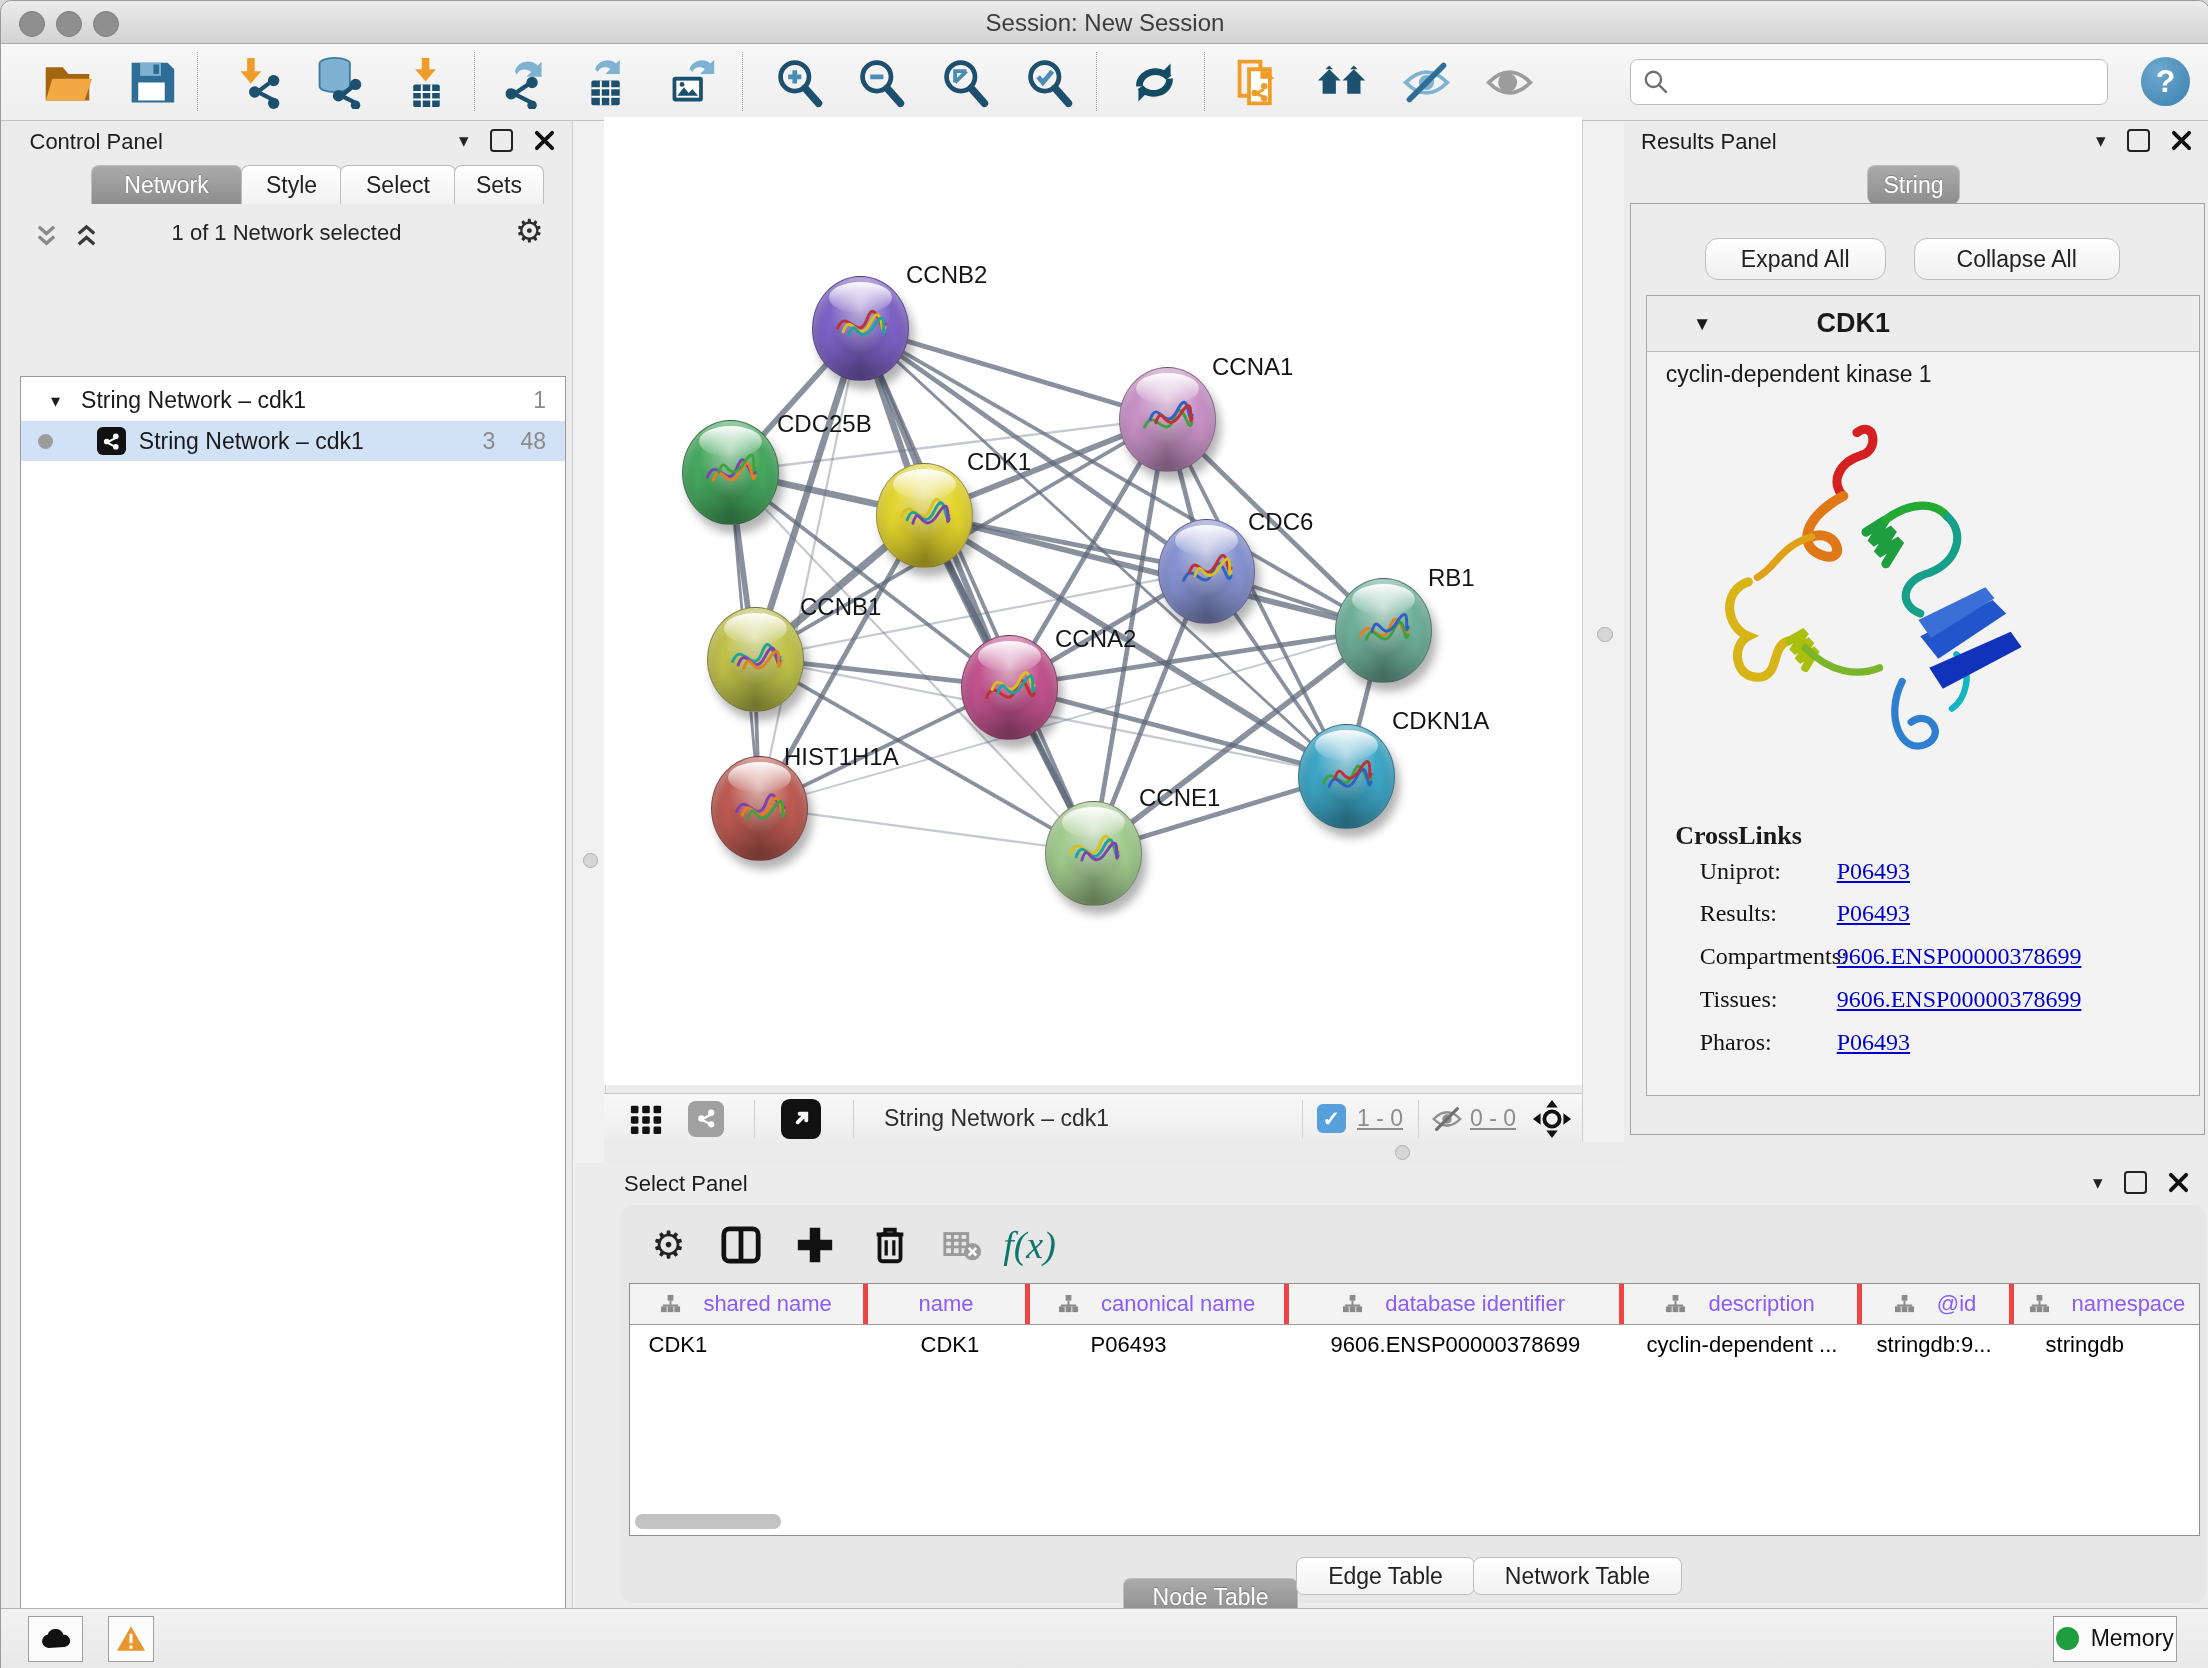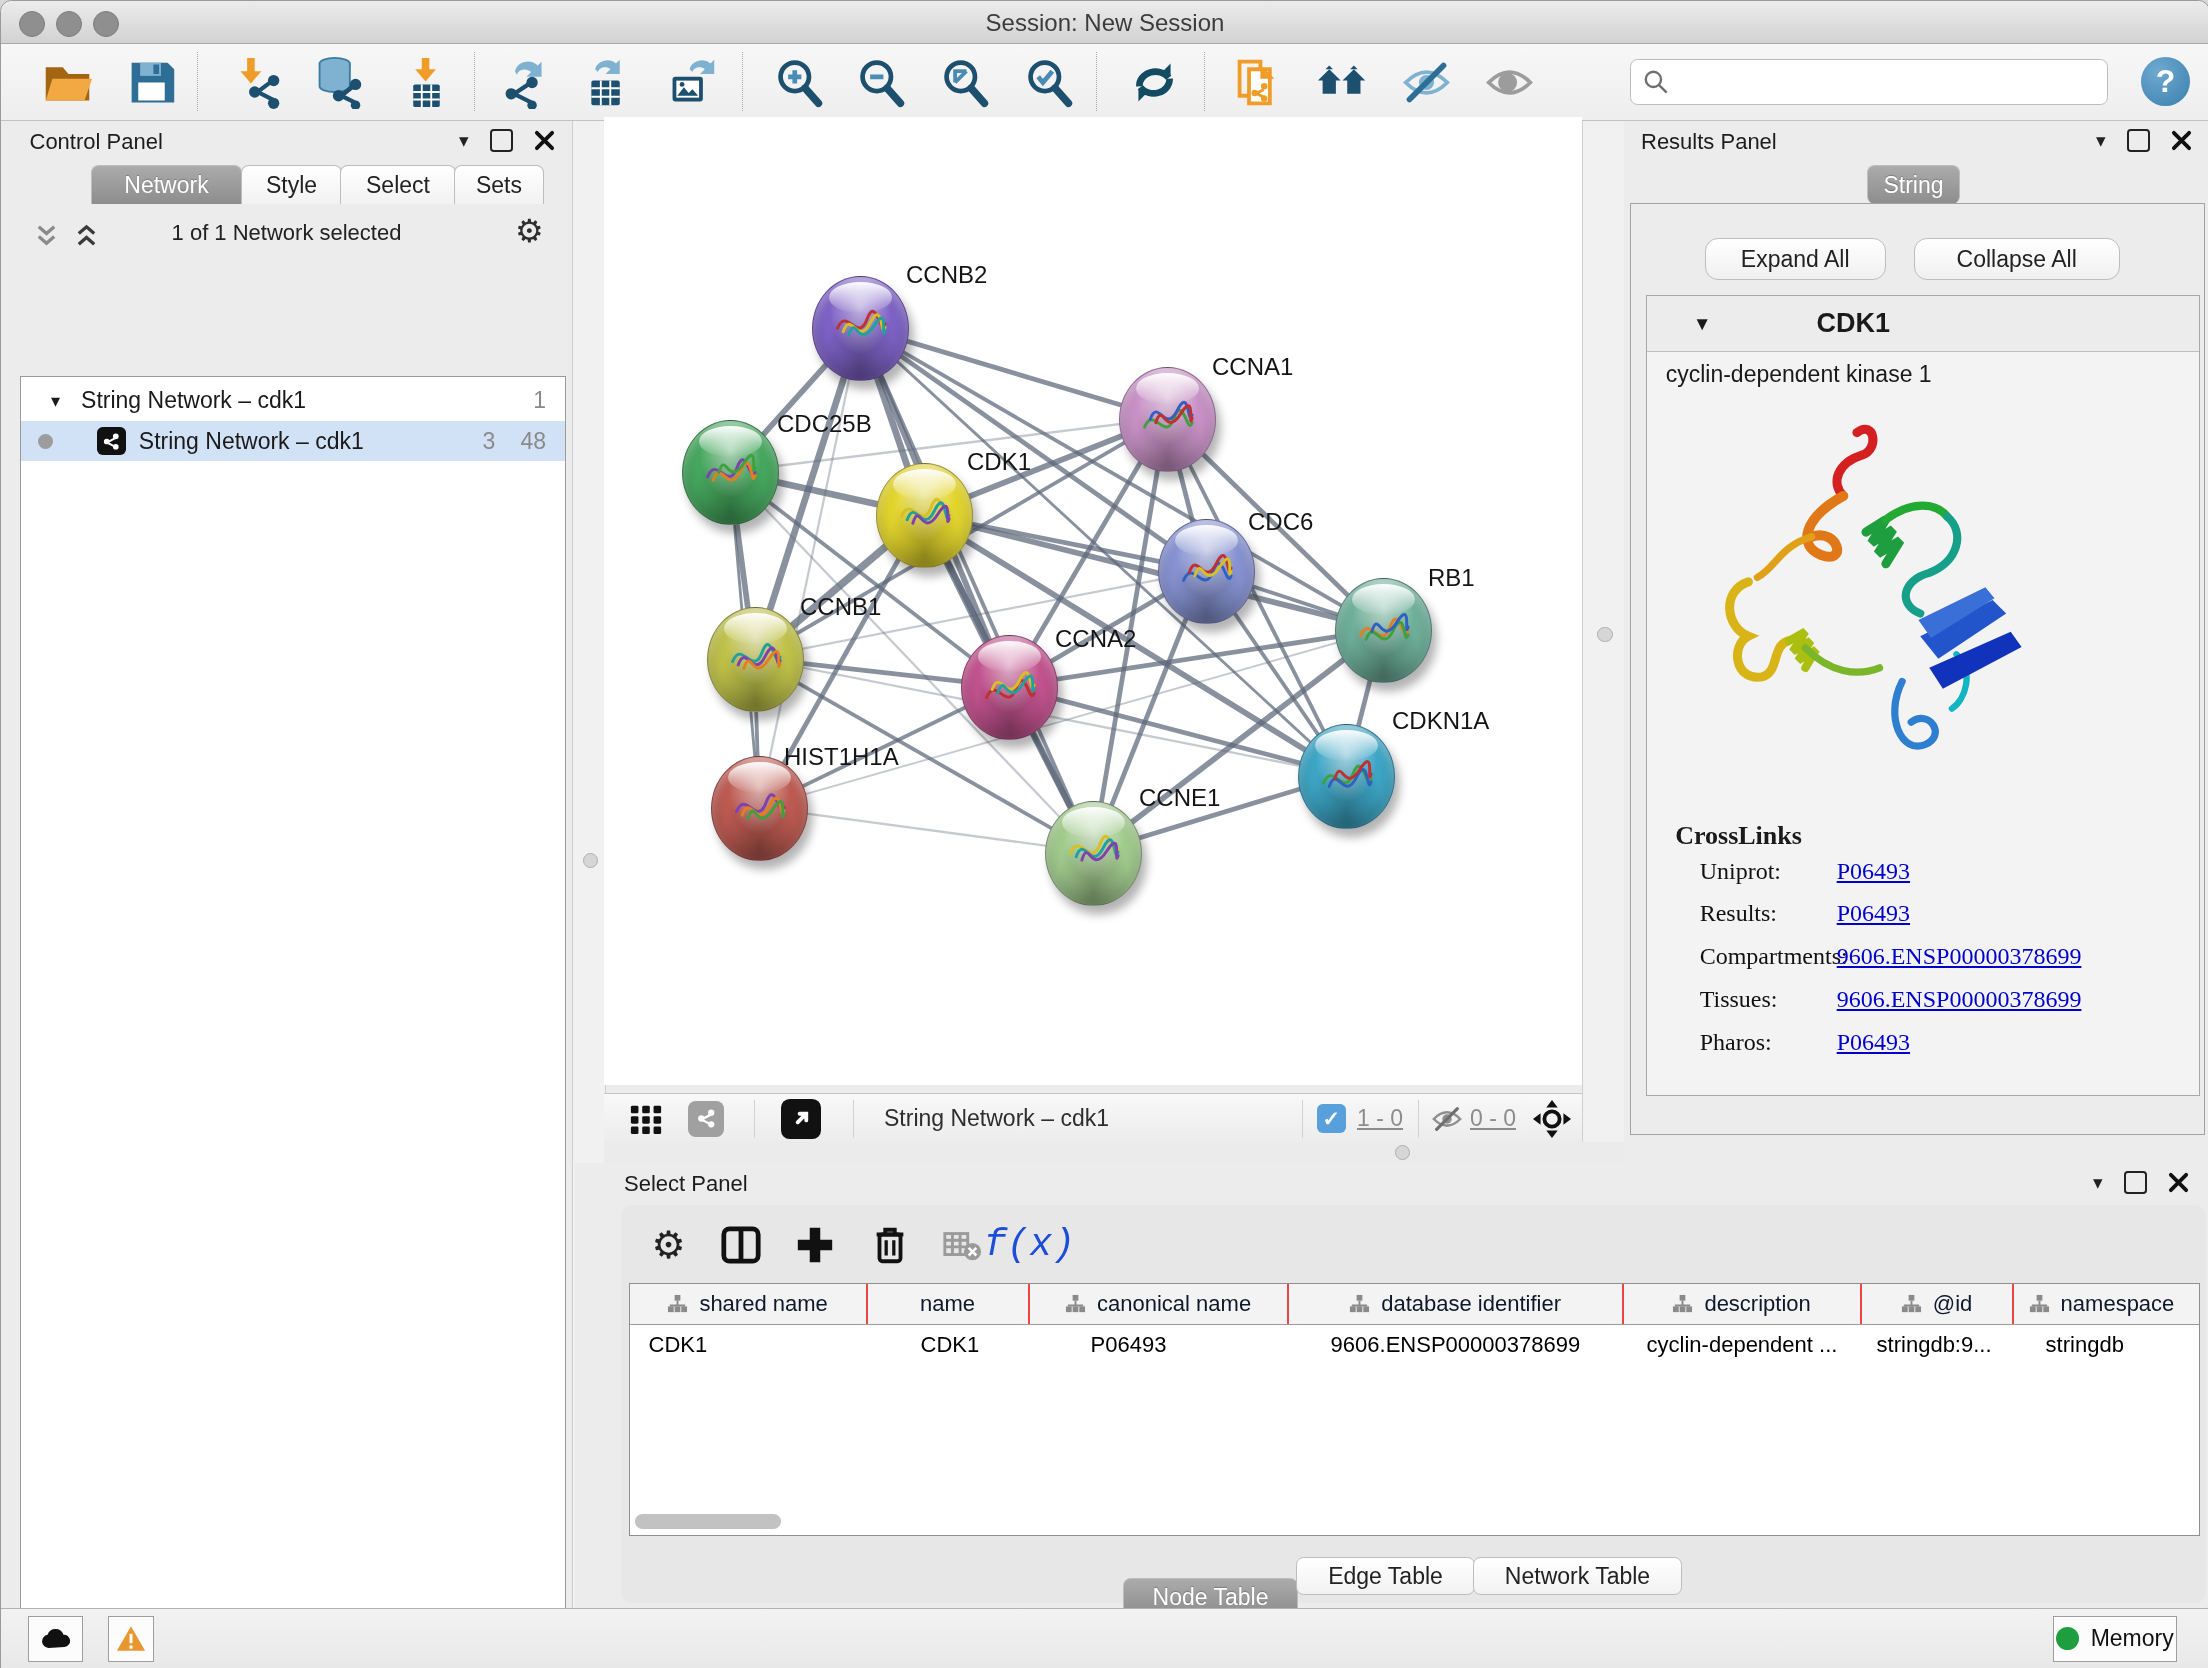--- a/index.html
+++ b/index.html
@@ -99,22 +99,22 @@
   
   .table-panel{position:absolute;left:574px;top:1162px;width:1634px;height:445px;background:#ececec;}
   .tp-container{position:absolute;left:46px;top:42px;width:1585px;height:398px;
     background:#e7e7e7;border-radius:11.4px;}
   .tp-toolbar-icon{position:absolute;top:13.3px;width:53px;height:53px;display:flex;
     align-items:center;justify-content:center;}
   .table-box{position:absolute;left:7.6px;top:78px;width:1569px;height:251px;
     background:#fff;border:1.9px solid #8f8f8f;overflow:hidden;}
   .thead{position:absolute;left:0;top:0;height:40px;background:#f3f3f3;
     border-bottom:1px solid #9a9a9a;display:flex;}
-  .th{display:flex;align-items:center;justify-content:center;gap:11px;
-    border-right:2px solid #ef4444;font-size:22px;color:#0f172a;box-sizing:border-box;}
+  .th{display:flex;align-items:center;justify-content:center;gap:22px;
+    border-right:5px solid #ef4444;font-size:22px;color:#8b5cf6;box-sizing:border-box;}
   .trow{position:absolute;left:0;top:40px;height:42px;display:flex;}
   .td{display:flex;align-items:center;padding-left:19px;font-size:22px;
     color:#000;box-sizing:border-box;white-space:nowrap;overflow:hidden;}
   .hscroll{position:absolute;left:5.7px;bottom:5.7px;width:146px;height:15px;
     border-radius:7.6px;background:#c2c2c2;}
   
   .statusbar{position:absolute;left:0;top:1607px;width:100%;height:61px;
     background:linear-gradient(#f2f2f2,#e8e8e8);border-top:1.9px solid #b2b2b2;}
   .sb-btn{position:absolute;top:6.7px;height:44px;border:1.9px solid #9e9e9e;background:#fcfcfc;
     display:flex;align-items:center;justify-content:center;gap:11.4px;}
@@ -674,21 +674,21 @@
       <span class="tp-toolbar-icon" style="left:314px">
         <svg width="42" height="42" viewBox="0 0 44 44">
             <g stroke="#9a9a9a" stroke-width="3" fill="none">
               <rect x="4" y="10" width="24" height="22"></rect>
               <path d="M4 17h24M4 24h24M12 10v22M20 10v22"></path>
             </g>
             <circle cx="33" cy="29" r="9" fill="#9a9a9a"></circle>
             <path d="M29 25l8 8M37 25l-8 8" stroke="#fff" stroke-width="2.6"></path>
           </svg>
       </span>
-      <span class="tp-toolbar-icon" style="left:382px;font-family:Liberation Mono, monospace;font-style:italic;font-size:38px;color:#1d4ed8">f(x)</span>
+      <span class="tp-toolbar-icon" style="left:382px;font-family:Liberation Serif, serif;font-style:italic;font-size:38px;color:#0f766e">f(x)</span>
 
       <div class="table-box">
         <div class="thead" style="width:1712px">
           <div class="th" style="width:238px">
             <svg width="21" height="21" viewBox="0 0 22 22">
                 <g fill="#8a8a8a">
                   <rect x="8" y="1" width="6" height="6"></rect>
                   <rect x="1" y="13" width="6" height="6"></rect>
                   <rect x="8" y="13" width="6" height="6"></rect>
                   <rect x="15" y="13" width="6" height="6"></rect>

